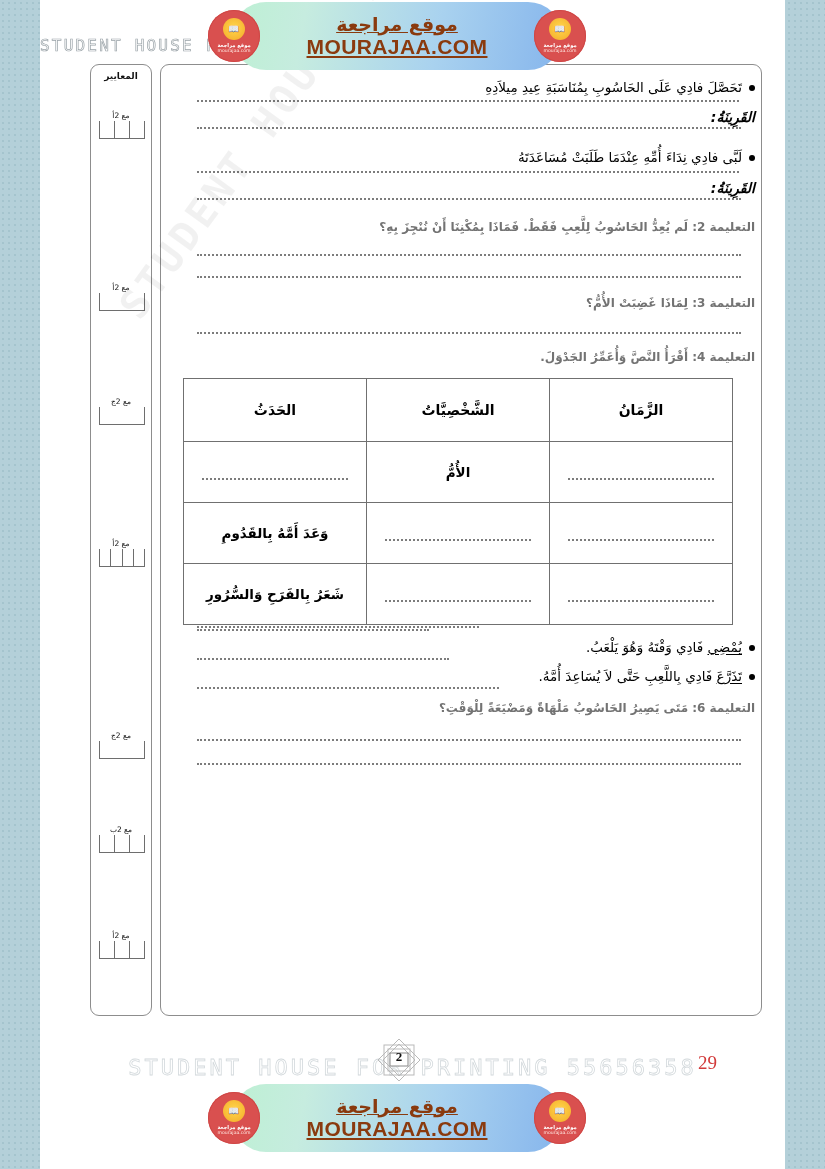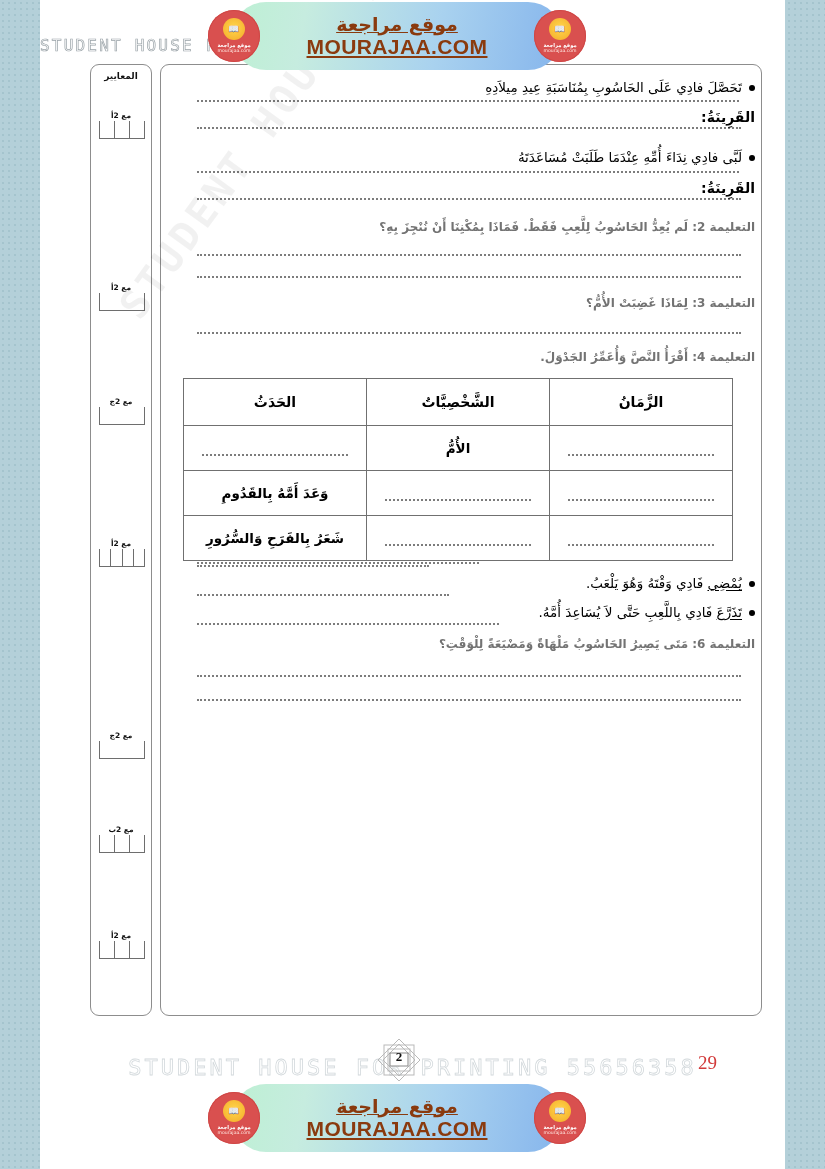--- a/index.html
+++ b/index.html
@@ -95,21 +95,21 @@
     position:absolute;left:50px;top:64px;width:60px;height:950px;
     border:1.6px solid #8d8d8d;border-radius:9px;background:#fff;z-index:10;
   }
   .criteria .chead{
     position:absolute;left:0;top:6px;width:60px;text-align:center;
     font-size:9px;font-weight:bold;direction:rtl;color:#111;
   }
   .cbox{position:absolute;left:8px;width:44px;}
   .cbox .clab{
     position:absolute;left:0;top:0;width:44px;text-align:center;
-    font-size:7.5px;font-weight:bold;direction:rtl;color:#111;white-space:nowrap;
+    font-size:7.5px;font-weight:normal;direction:rtl;color:#111;white-space:nowrap;
   }
   .cbox .cells{
     position:absolute;left:0;top:10px;width:44px;height:17px;
     border:1.1px solid #6e6e6e;border-top:none;display:flex;
   }
   .cbox .cells i{flex:1;border-left:1.1px solid #6e6e6e;}
   .cbox .cells i:first-child{border-left:none;}
   .cbox.single .cells i{border-left:none;}
 
   
@@ -124,37 +124,37 @@
     direction:rtl;text-align:right;font-size:12px;font-weight:bold;
     color:#737373;line-height:1.5;
   }
   .bullet-line{
     direction:rtl;text-align:right;font-size:13.5px;color:#000;
     line-height:1.5;white-space:nowrap;
   }
   .bullet-line .bl{display:inline-block;}
   .dot{display:inline-block;width:6px;height:6px;border-radius:50%;background:#000;
        vertical-align:middle;margin-left:7px;}
-  .qarina{direction:rtl;text-align:right;font-size:14px;font-weight:bold;}
+  .qarina{direction:rtl;text-align:right;font-size:14px;font-weight:bold;font-style:italic;}
   u.wl{text-decoration:underline;text-underline-offset:2px;}
 
   
   .dots{
     border-bottom:2.1px dotted #7c7c7c;height:0;
   }
 
   
   table.tbl{
     border-collapse:collapse;direction:rtl;width:550px;margin:0 14px;
     table-layout:fixed;
   }
   table.tbl td,table.tbl th{
     border:1.3px solid #707070;height:40px;vertical-align:middle;
     text-align:center;font-size:13.5px;font-weight:bold;color:#000;
-    padding:2px 6px;
+    padding:10px 6px;
   }
   table.tbl th{height:42px;font-size:14px;}
   .celldots{border-bottom:2.1px dotted #7c7c7c;width:86%;margin:0 auto;height:0;
             position:relative;top:7px;}
 
   
   .diag{
     position:absolute;left:70px;top:300px;width:620px;
     transform:rotate(-54deg);transform-origin:left top;
     font-family:"DejaVu Sans Mono","Liberation Mono",monospace;

